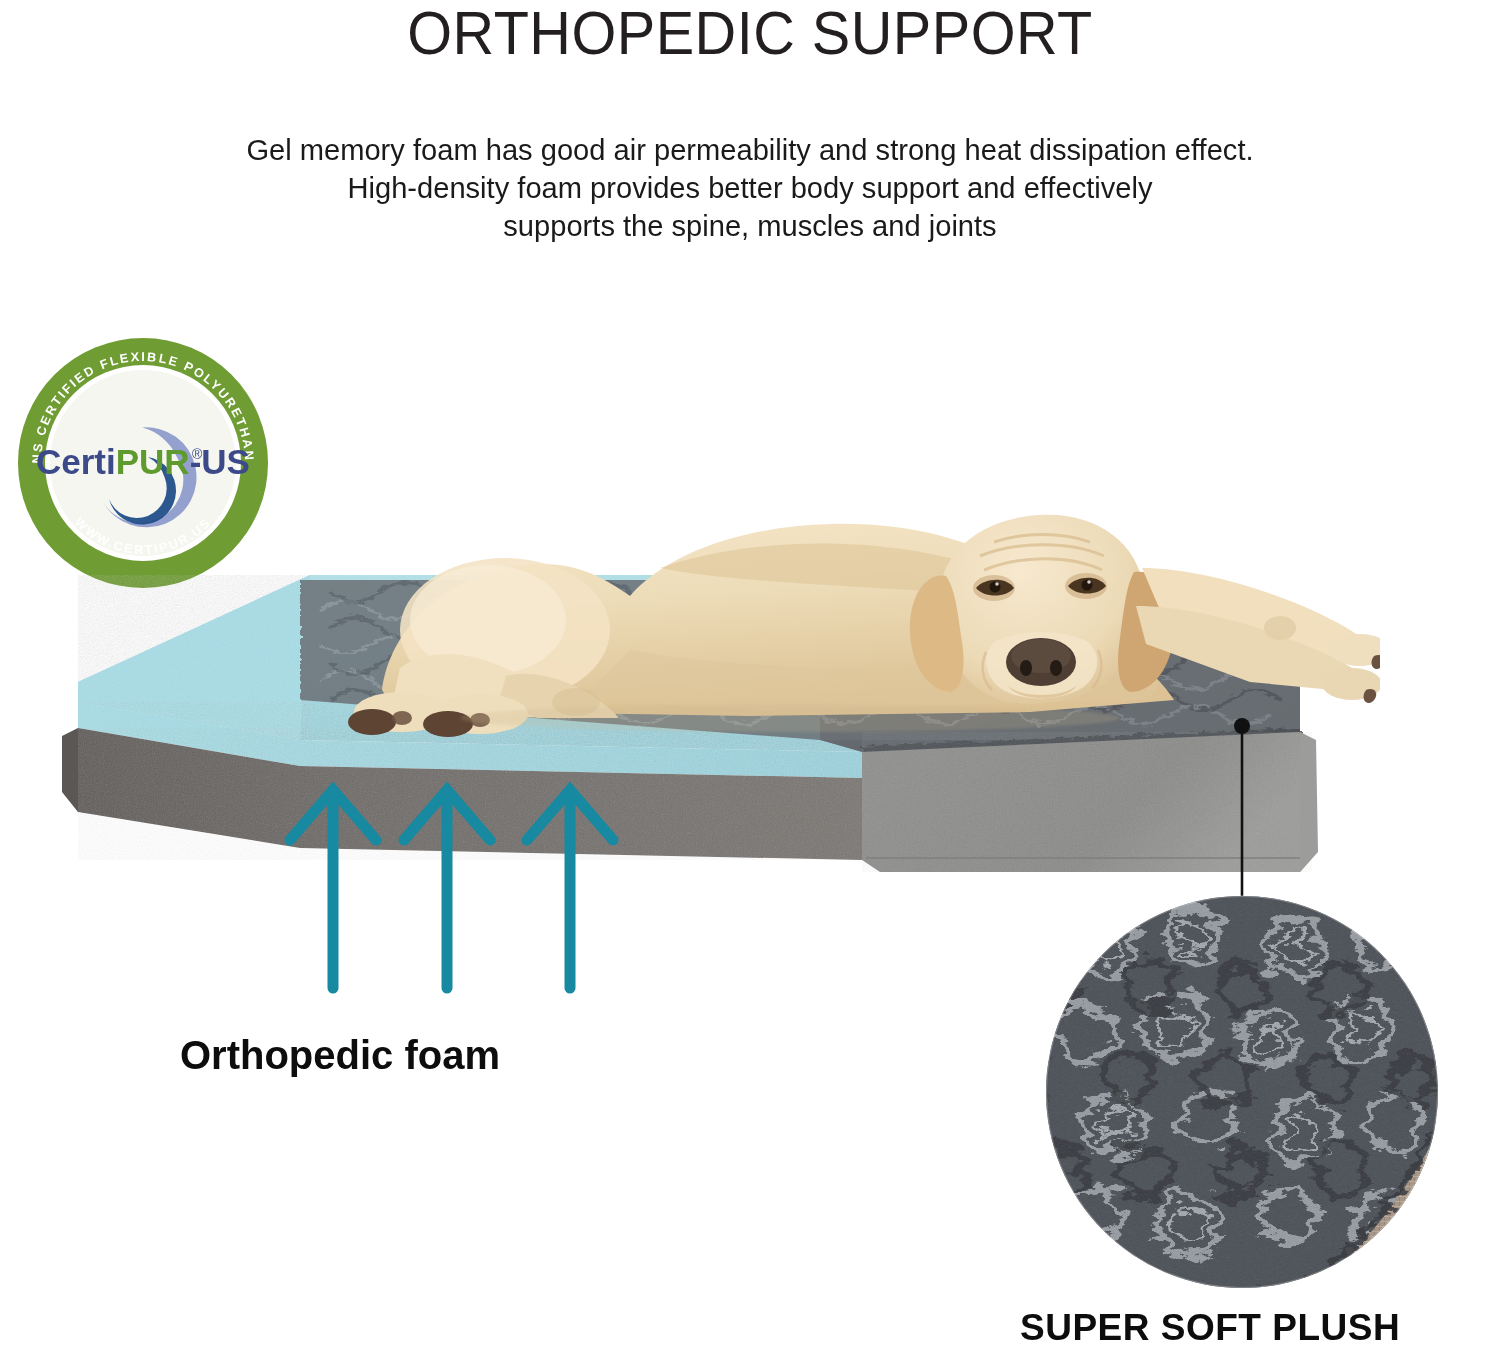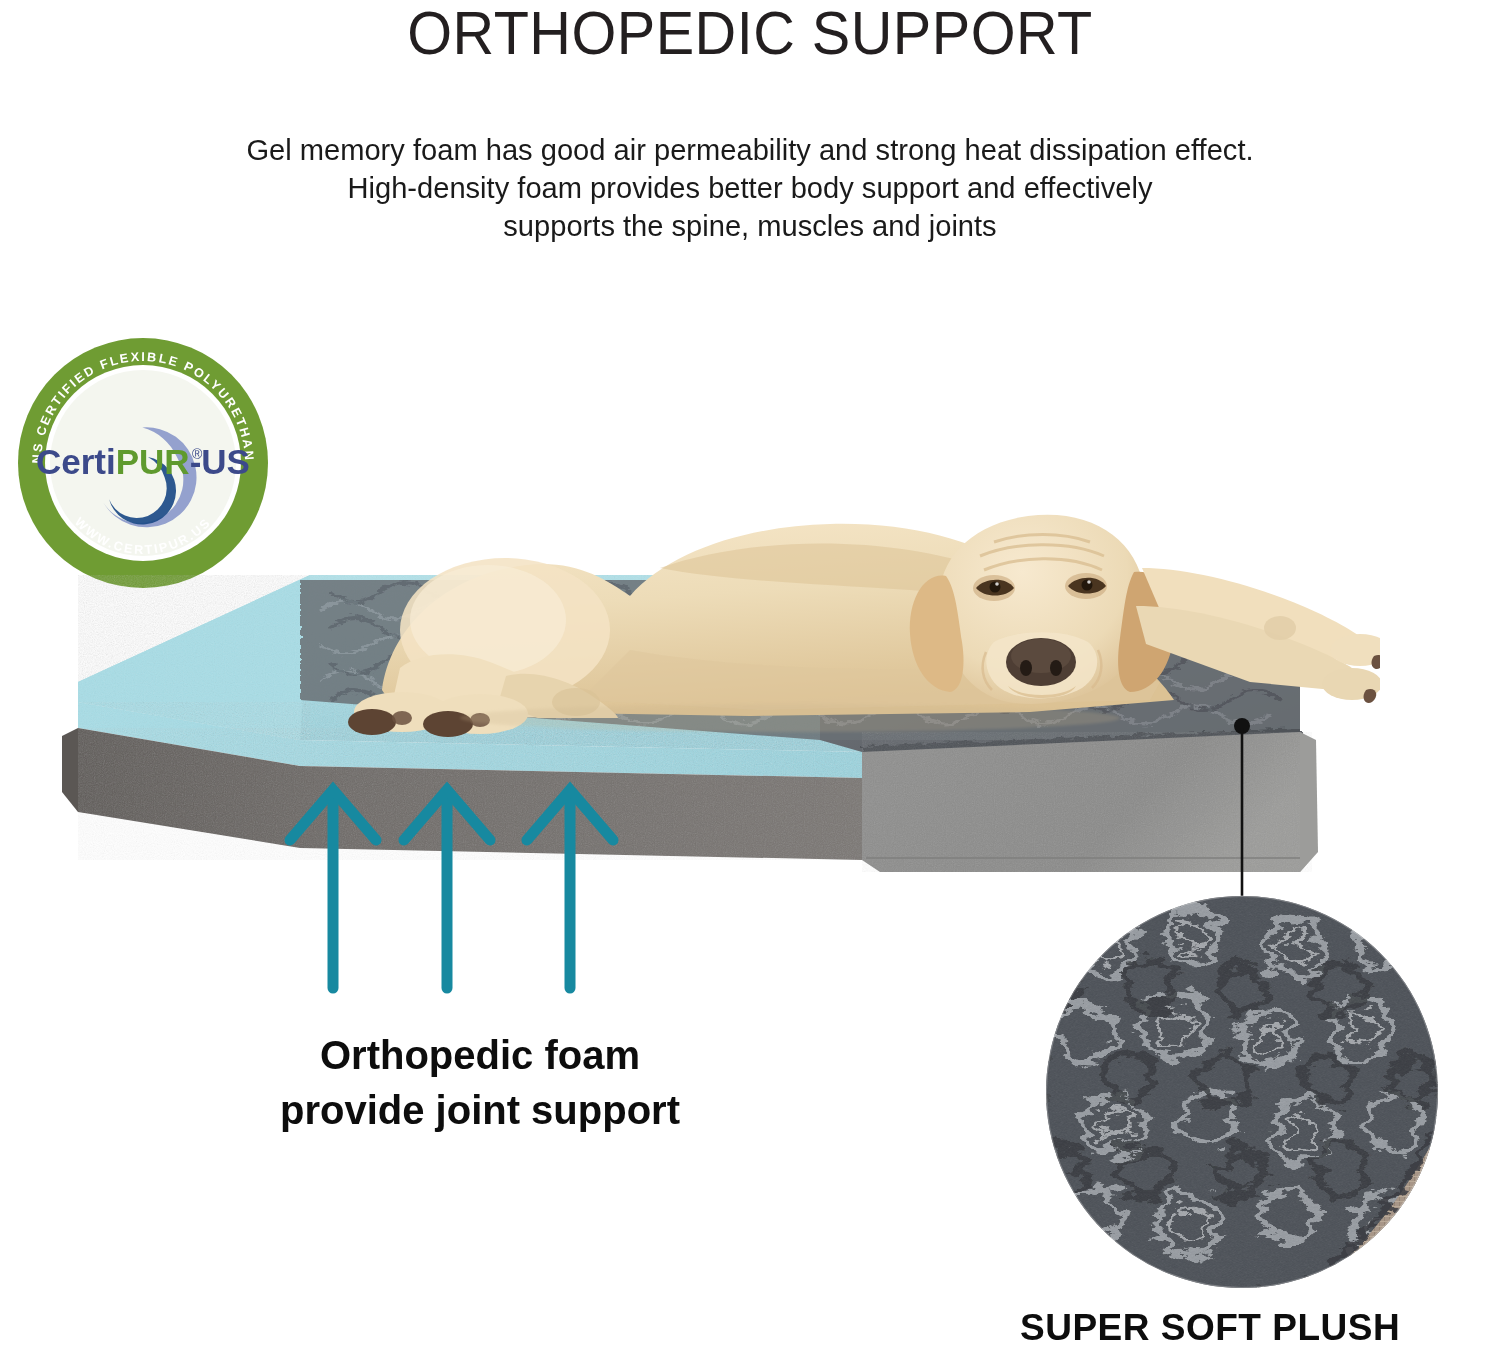--- a/index.html
+++ b/index.html
@@ -46,21 +46,20 @@
   .dog { position: absolute; left: 330px; top: 400px; width: 1050px; height: 400px; }
   .dog svg { display:block; width:1050px; height:400px; }
 
   
   .arrows { position: absolute; left: 280px; top: 770px; width: 380px; height: 240px; }
   .arrows svg { display:block; width:380px; height:240px; }
 
   
   .foam-caption {
     position: absolute; left: 180px; top: 1028px; width: 600px;
-    text-align: center;
     font-size: 40px; line-height: 55px;
     font-weight: bold;
     color: #0d0d0d;
   }
   .foam-caption div { white-space: nowrap; }
 
   
   .plush-circle { position: absolute; left: 1044px; top: 894px; width: 396px; height: 396px; }
   .plush-circle svg { display:block; width:396px; height:396px; }
 
@@ -340,21 +339,20 @@
         <g>
           <line x1="290" y1="218" x2="290" y2="22"></line>
           <path d="M 247,70 L 290,20 L 333,70" stroke-linejoin="miter"></path>
         </g>
       </g>
     </svg>
   </div>
 
   <div class="foam-caption">
     <div>Orthopedic foam</div>
-    <div>provide joint support</div>
   </div>
 
   <div class="callout">
     <svg viewBox="0 0 34 200" xmlns="http://www.w3.org/2000/svg">
       <circle cx="17" cy="14" r="8" fill="#111111"></circle>
       <line x1="17" y1="16" x2="17" y2="200" stroke="#111111" stroke-width="2.6"></line>
     </svg>
   </div>
 
   <div class="plush-circle">

